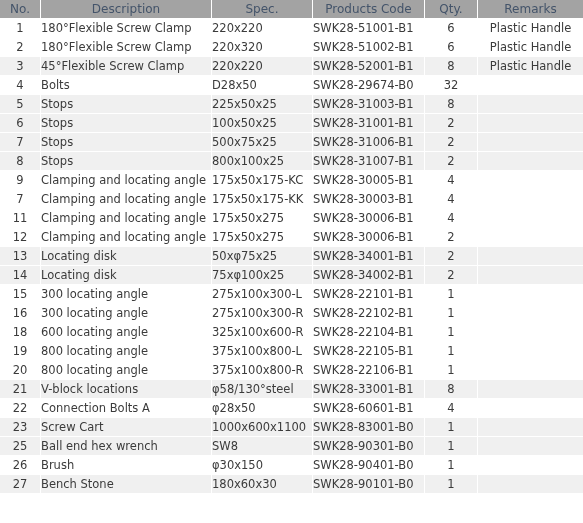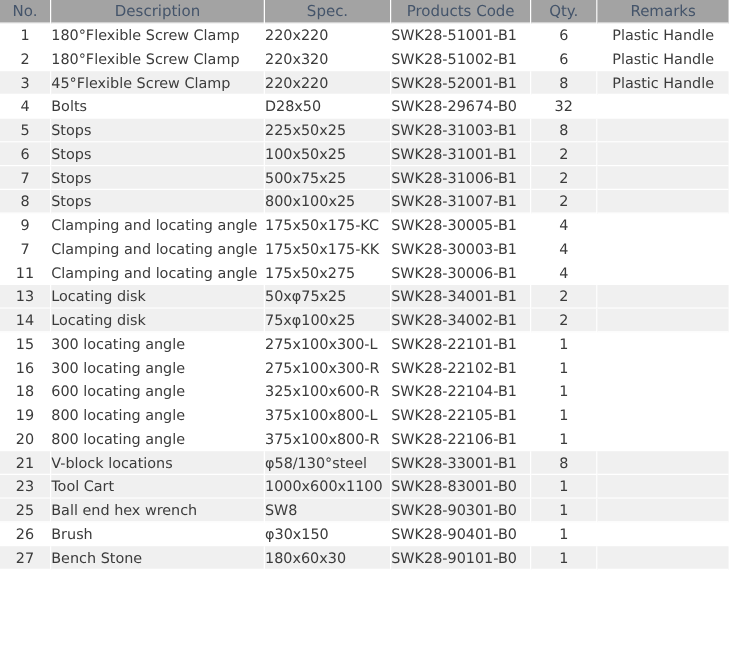--- a/index.html
+++ b/index.html
@@ -172,20 +172,28 @@
         <td class="cell-remarks"></td>
       </tr>
       <tr class="plain">
         <td class="cell-no">11</td>
         <td class="cell-desc">Clamping and locating angle</td>
         <td class="cell-spec">175x50x275</td>
         <td class="cell-code">SWK28-30006-B1</td>
         <td class="cell-qty">4</td>
         <td class="cell-remarks"></td>
       </tr>
+      <tr class="plain">
+        <td class="cell-no">12</td>
+        <td class="cell-desc">Clamping and locating angle</td>
+        <td class="cell-spec">175x50x275</td>
+        <td class="cell-code">SWK28-30006-B1</td>
+        <td class="cell-qty">2</td>
+        <td class="cell-remarks"></td>
+      </tr>
       <tr class="shaded">
         <td class="cell-no">13</td>
         <td class="cell-desc">Locating disk</td>
         <td class="cell-spec">50xφ75x25</td>
         <td class="cell-code">SWK28-34001-B1</td>
         <td class="cell-qty">2</td>
         <td class="cell-remarks"></td>
       </tr>
       <tr class="shaded">
         <td class="cell-no">14</td>
@@ -236,23 +244,31 @@
         <td class="cell-remarks"></td>
       </tr>
       <tr class="shaded">
         <td class="cell-no">21</td>
         <td class="cell-desc">V-block locations</td>
         <td class="cell-spec">φ58/130°steel</td>
         <td class="cell-code">SWK28-33001-B1</td>
         <td class="cell-qty">8</td>
         <td class="cell-remarks"></td>
       </tr>
+      <tr class="plain">
+        <td class="cell-no">22</td>
+        <td class="cell-desc">Connection Bolts A</td>
+        <td class="cell-spec">φ28x50</td>
+        <td class="cell-code">SWK28-60601-B1</td>
+        <td class="cell-qty">4</td>
+        <td class="cell-remarks"></td>
+      </tr>
       <tr class="shaded">
         <td class="cell-no">23</td>
-        <td class="cell-desc">Tool Cart</td>
+        <td class="cell-desc">Screw Cart</td>
         <td class="cell-spec">1000x600x1100</td>
         <td class="cell-code">SWK28-83001-B0</td>
         <td class="cell-qty">1</td>
         <td class="cell-remarks"></td>
       </tr>
       <tr class="shaded">
         <td class="cell-no">25</td>
         <td class="cell-desc">Ball end hex wrench</td>
         <td class="cell-spec">SW8</td>
         <td class="cell-code">SWK28-90301-B0</td>

